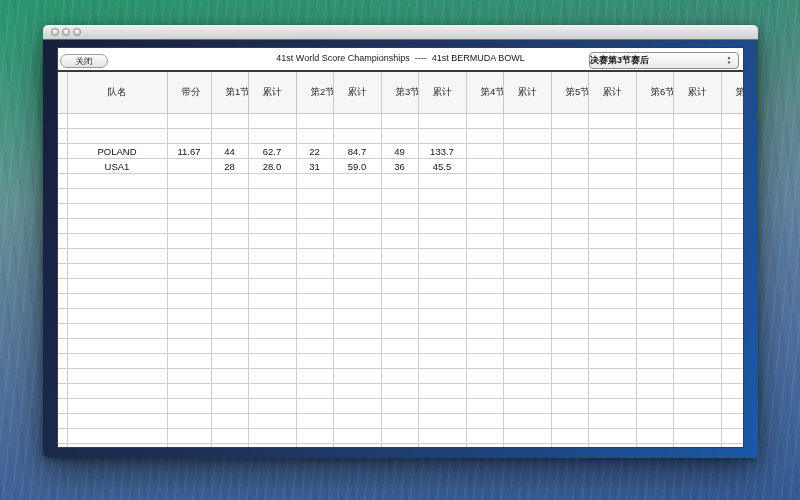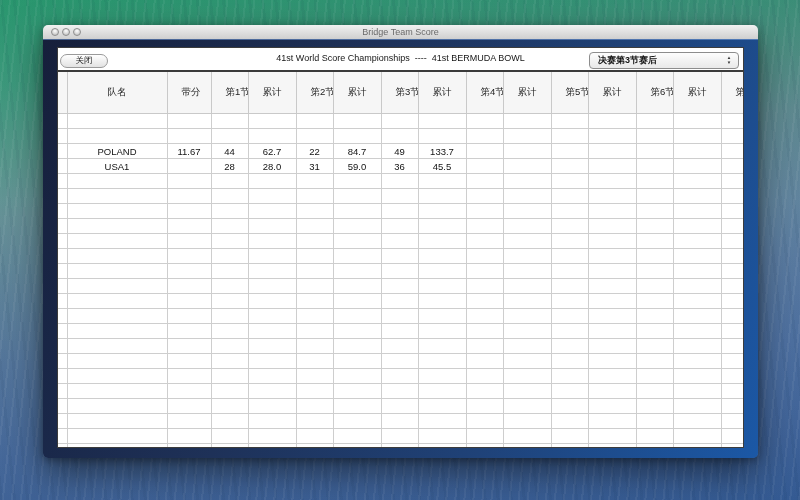--- a/index.html
+++ b/index.html
@@ -49,32 +49,31 @@
     background:#ffffff;border:1px solid #3c3c3c;box-sizing:border-box;
     overflow:hidden;
   }
   .toolbar{position:absolute;left:0;right:0;top:0;height:22px;background:#fff;}
   .close-btn{
     position:absolute;left:2px;top:6px;width:48px;height:14px;
     border:1px solid #9a9a9a;border-radius:8px;box-sizing:border-box;
     background:linear-gradient(#ffffff,#e2e2e2);
     font-size:8.5px;color:#222;text-align:center;line-height:12px;
     cursor:default;
-    font-family:Liberation Mono, monospace;
   }
   .tb-title{
     position:absolute;left:0;right:0;top:5px;text-align:center;
     font-size:9px;color:#161616;white-space:pre;
   }
   .dropdown{
     position:absolute;right:4px;top:4px;width:150px;height:17px;
     border:1px solid #8d8d8d;border-radius:4px;box-sizing:border-box;
     background:linear-gradient(#fdfdfd,#e9e9e9);
     font-size:9px;color:#111;font-weight:bold;
-    line-height:15px;padding-left:8px;cursor:default;
+    line-height:15px;padding-left:0;cursor:default;
   }
   .dd-arrows{
     position:absolute;right:5px;top:2px;width:8px;
     font-size:4.5px;line-height:5px;color:#333;text-align:center;
     font-weight:normal;
   }
   .tablewrap{
     position:absolute;left:0;right:0;top:22px;bottom:0;
     border-top:2px solid #3a3a3a;overflow:hidden;background:#fff;
   }
@@ -98,21 +97,20 @@
 </head>
 <body>
 
 <div class="wallpaper-streaks"></div>
 
 <div class="window">
   <div class="titlebar">
     <span class="tl c1"></span>
     <span class="tl c2"></span>
     <span class="tl c3"></span>
-    <div class="window-title">Bridge Team Score</div>
   </div>
 
   <div class="frame">
     <div class="panel">
 
       <div class="toolbar">
         <div class="close-btn">关闭</div>
         <div class="tb-title">41st World Score Championships  ----  41st BERMUDA BOWL</div>
         <div class="dropdown">
           <span>决赛第3节赛后</span>

